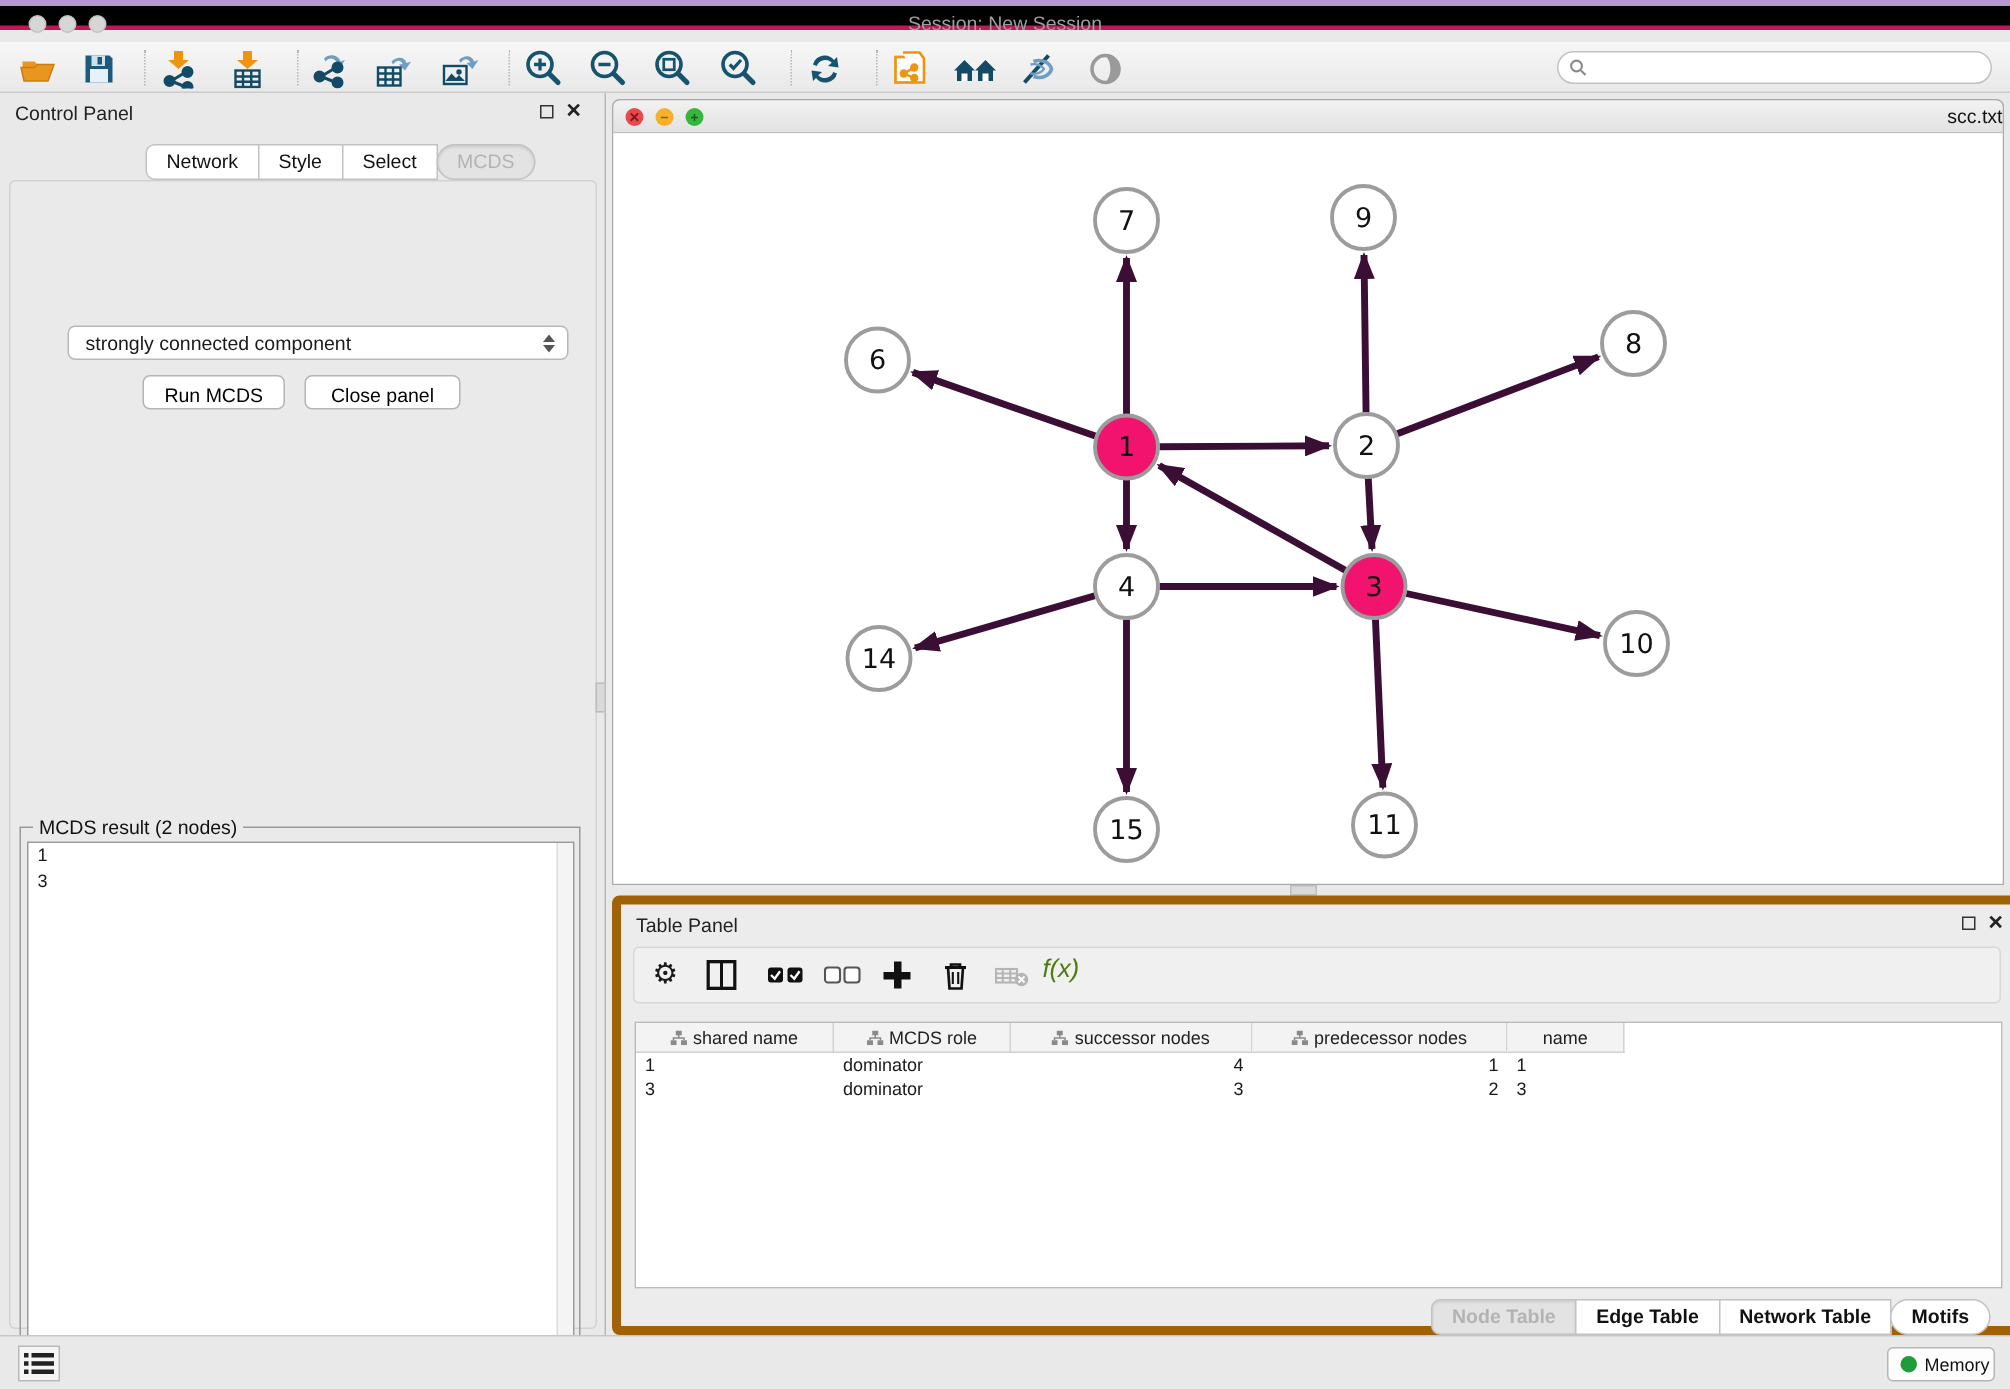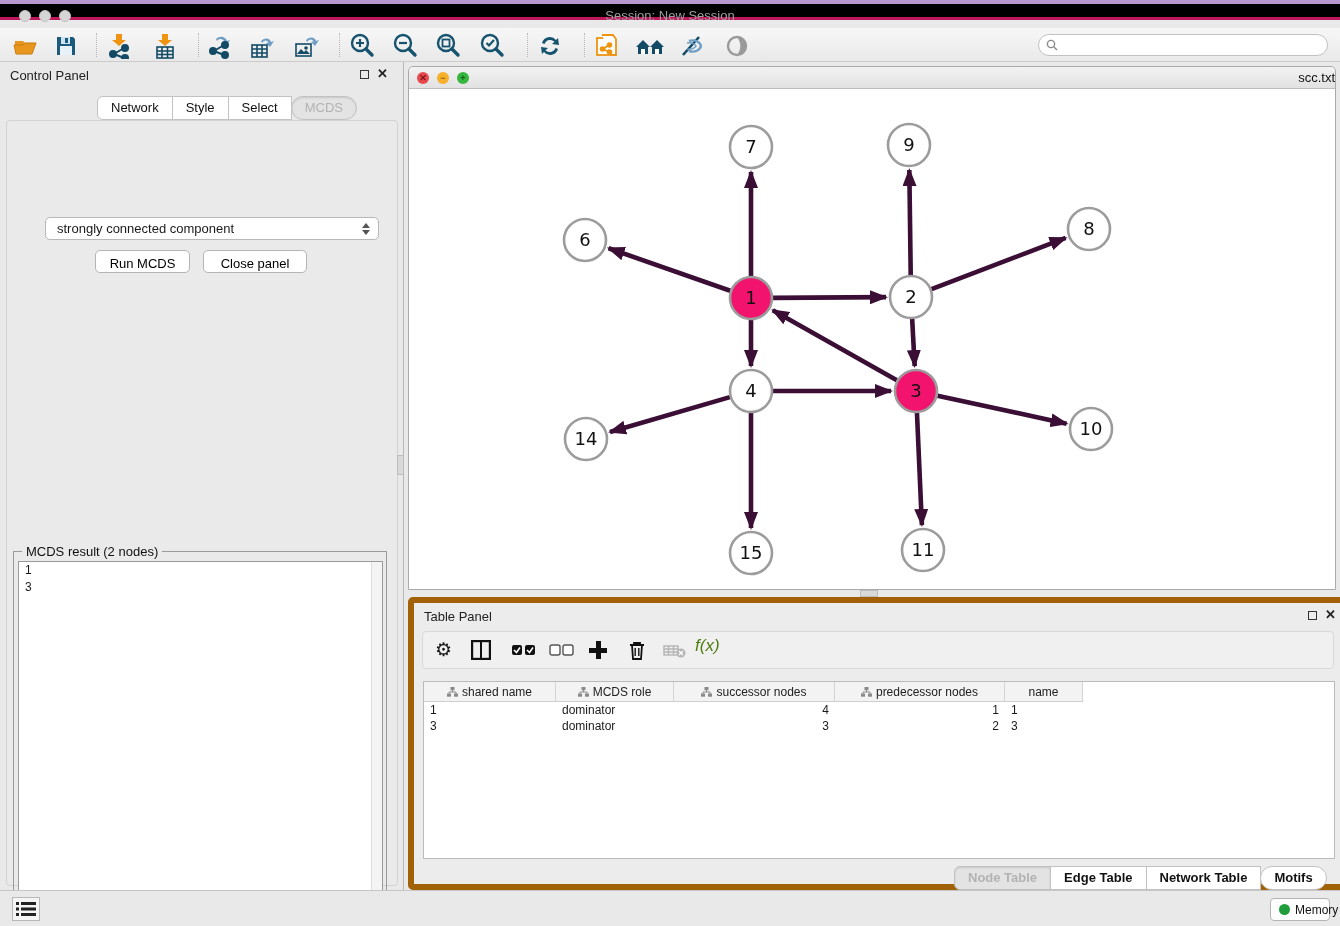--- a/index.html
+++ b/index.html
@@ -70,21 +70,21 @@
   .th { background:#f3f3f3; border-right:1px solid #d4d4d4; border-bottom:1px solid #cfcfcf; font-size:12px; color:#222; display:flex; align-items:center; justify-content:center; gap:4px; }
   .tr { display:flex; height:16px; font-size:12px; }
   .td { padding:1px 6px 0 6px; white-space:nowrap; }
   .num { text-align:right; }
   #tp-tabs-wrap { position:absolute; left:0; right:0; top:263px; text-align:center; }
   .seg-b { font-weight:bold; }
 
   
   #status-bar { position:absolute; left:0; top:890px; width:1340px; height:36px; background:#e9e9e9; border-top:1px solid #c6c6c6; }
   #list-btn { position:absolute; left:12px; top:6px; width:28px; height:24px; background:#f5f5f5; border:1px solid #b8b8b8; }
-  #memory-btn { position:absolute; right:10px; top:7px; width:60px; height:23px; background:#fdfdfd; border:1px solid #b5b5b5; border-radius:4px; font-size:12px; }
+  #memory-btn { position:absolute; right:10px; top:7px; width:72px; height:23px; background:#fdfdfd; border:1px solid #b5b5b5; border-radius:4px; font-size:12px; }
   #memory-dot { position:absolute; left:8px; top:5px; width:11px; height:11px; border-radius:50%; }
   #memory-label { position:absolute; left:24px; top:4px; color:#111; }
 </style>
 </head>
 <body>
 
 <div id="root">
 
   <div id="top-strip"></div>
 

